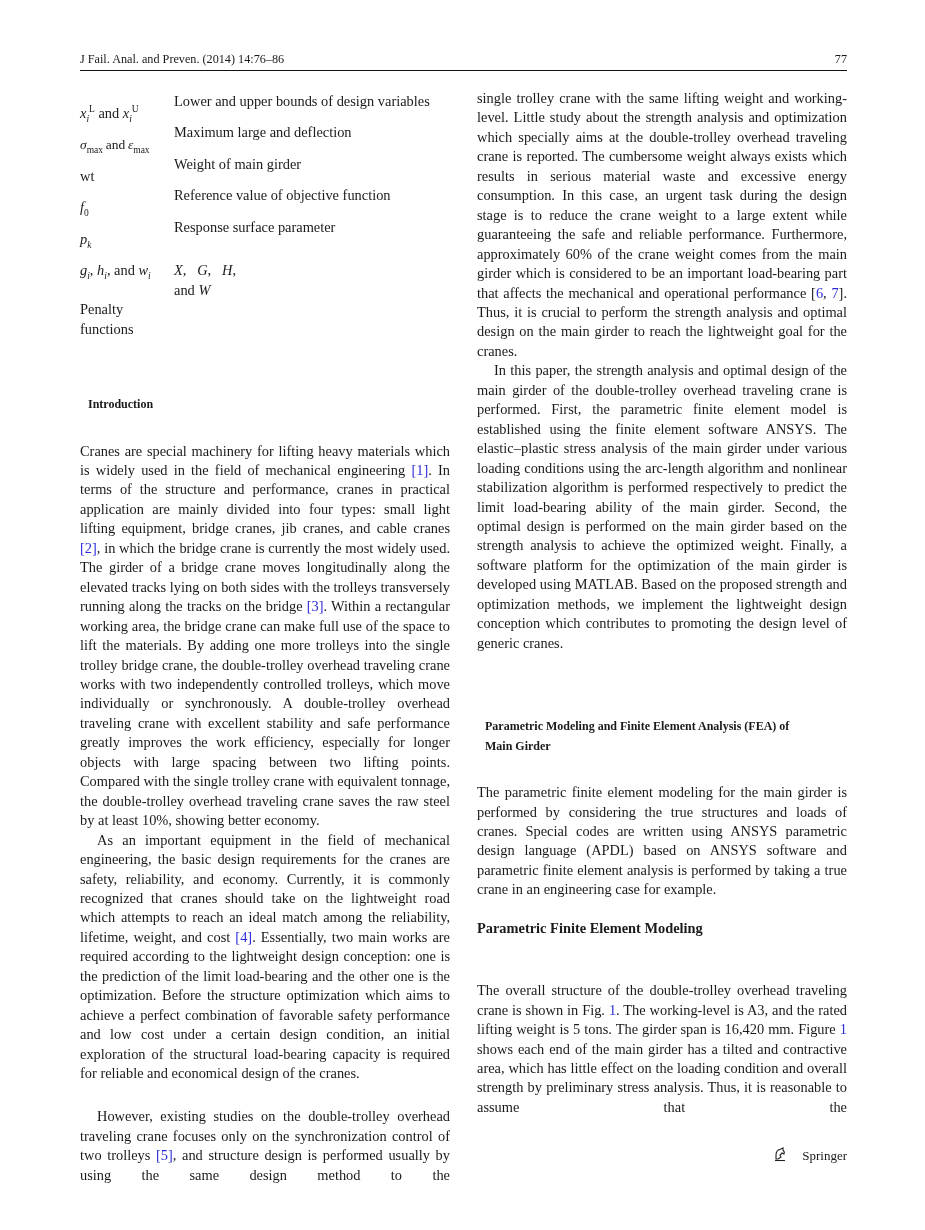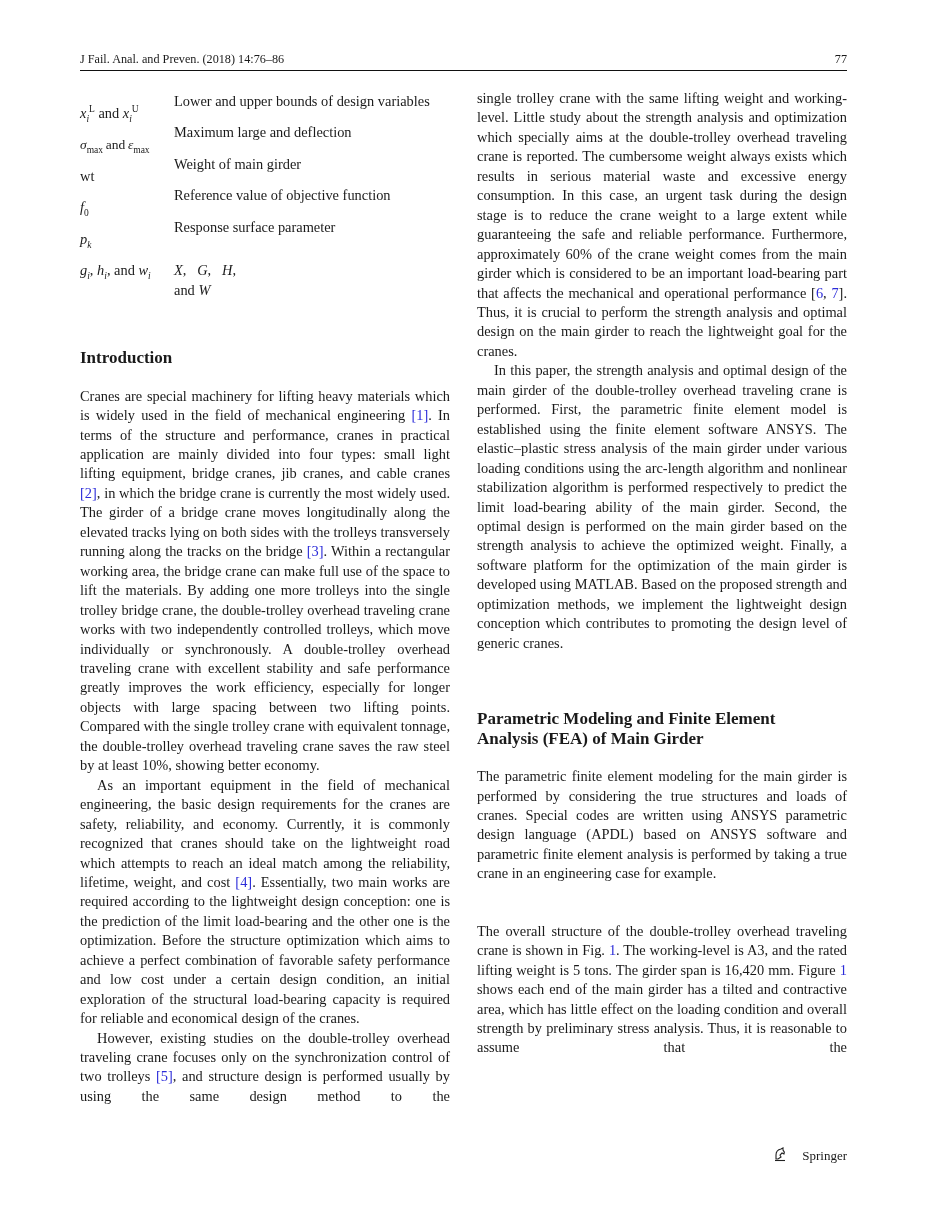--- a/index.html
+++ b/index.html
@@ -9,36 +9,36 @@
             font-size:12.2px; }
   .header .left { position:absolute; left:0; top:2px; }
   .header .right { position:absolute; right:0; top:2px; }
   .rule { position:absolute; left:80px; top:70px; width:767px; height:0;
           border-top:1.4px solid #111; }
   .col { position:absolute; width:370px; font-size:14.4px; line-height:19.45px; }
   .col.left { left:80px; top:92px; }
   .col.right { left:477px; top:89px; }
   p { margin:0; text-align:justify; text-align-last:auto; }
   p.indent { text-indent:17px; }
-  .just-last { text-align-last:justify; }
+  .just-last { text-align-last:justify;margin-top:24px; }
   .nomen { display:grid; grid-template-columns:94px 1fr; row-gap:0; }
   .nomen .sym { font-style:normal;margin-top:12px; }
   .nomen i { font-style:italic; }
-  .h1 { font-weight:bold; font-size:17px; margin:0; }
+  .h1 { font-weight:bold; font-size:12px; margin:8px; }
   .h2 { font-size:14.4px; margin:0; }
   .cite { color:#2b2bd9; }
   .footer { position:absolute; right:78px; top:1146px; font-size:13px; display:flex; align-items:center; gap:14px; }
   .footer svg { width:16px; height:16px; }
   sub, sup { font-size:9.5px; line-height:0; }
 </style>
 </head>
 <body>
 
 <div class="header">
-  <span class="left">J Fail. Anal. and Preven. (2018) 14:76–86</span>
+  <span class="left">J Fail. Anal. and Preven. (2014) 14:76–86</span>
   <span class="right">77</span>
 </div>
 <div class="rule"></div>
 
 <div class="col left">
   <div class="nomen">
     <span class="sym"><i>x</i><sub><i>i</i></sub><sup>L</sup>&nbsp;and&nbsp;<i>x</i><sub><i>i</i></sub><sup>U</sup></span>
     <span>Lower and upper bounds of design variables</span>
 
     <span class="sym" style="font-size:13.5px;"><i>σ</i><sub>max</sub> and <i>ε</i><sub>max</sub></span>
@@ -49,20 +49,21 @@
 
     <span class="sym"><i>f</i><sub>0</sub></span>
     <span>Reference value of objective function</span>
 
     <span class="sym"><i>p</i><sub><i>k</i></sub></span>
     <span>Response surface parameter</span>
 
     <span class="sym"><i>g</i><sub><i>i</i></sub>, <i>h</i><sub><i>i</i></sub>, and <i>w</i><sub><i>i</i></sub></span>
 
     <span class="sym"><i>X</i>,&nbsp;&nbsp;&nbsp;<i>G</i>,&nbsp;&nbsp;&nbsp;<i>H</i>,<br>and <i>W</i></span>
+    <span>Penalty functions</span>
   </div>
 
   <div style="height:48px"></div>
   <h2 class="h1">Introduction</h2>
   <div style="height:19px"></div>
 
   <p><span>Cranes are special machinery for lifting heavy materials which is widely used in the field of mechanical engineering </span><span class="cite">[1]</span><span>. In terms of the structure and performance, cranes in practical application are mainly divided into four types: small light lifting equipment, bridge cranes, jib cranes, and cable cranes </span><span class="cite">[2]</span><span>, in which the bridge crane is currently the most widely used. The girder of a bridge crane moves longitudinally along the elevated tracks lying on both sides with the trolleys transversely running along the tracks on the bridge </span><span class="cite">[3]</span><span>. Within a rectangular working area, the bridge crane can make full use of the space to lift the materials. By adding one more trolleys into the single trolley bridge crane, the double-trolley overhead traveling crane works with two independently controlled trolleys, which move individually or synchronously. A double-trolley overhead traveling crane with excellent stability and safe performance greatly improves the work efficiency, especially for longer objects with large spacing between two lifting points. Compared with the single trolley crane with equivalent tonnage, the double-trolley overhead traveling crane saves the raw steel by at least 10%, showing better economy.</span></p>
 
   <p class="indent"><span>As an important equipment in the field of mechanical engineering, the basic design requirements for the cranes are safety, reliability, and economy. Currently, it is commonly recognized that cranes should take on the lightweight road which attempts to reach an ideal match among the reliability, lifetime, weight, and cost </span><span class="cite">[4]</span><span>. Essentially, two main works are required according to the lightweight design conception: one is the prediction of the limit load-bearing and the other one is the optimization. Before the structure optimization which aims to achieve a perfect combination of favorable safety performance and low cost under a certain design condition, an initial exploration of the structural load-bearing capacity is required for reliable and economical design of the cranes.</span></p>
 
@@ -74,20 +75,21 @@
 
   <p class="indent"><span>In this paper, the strength analysis and optimal design of the main girder of the double-trolley overhead traveling crane is performed. First, the parametric finite element model is established using the finite element software ANSYS. The elastic–plastic stress analysis of the main girder under various loading conditions using the arc-length algorithm and nonlinear stabilization algorithm is performed respectively to predict the limit load-bearing ability of the main girder. Second, the optimal design is performed on the main girder based on the strength analysis to achieve the optimized weight. Finally, a software platform for the optimization of the main girder is developed using MATLAB. Based on the proposed strength and optimization methods, we implement the lightweight design conception which contributes to promoting the design level of generic cranes.</span></p>
 
   <div style="height:56px"></div>
   <h2 class="h1" style="width:330px;">Parametric Modeling and Finite Element Analysis (FEA) of Main Girder</h2>
   <div style="height:19px"></div>
 
   <p>The parametric finite element modeling for the main girder is performed by considering the true structures and loads of cranes. Special codes are written using ANSYS parametric design language (APDL) based on ANSYS software and parametric finite element analysis is performed by taking a true crane in an engineering case for example.</p>
 
   <div style="height:19px"></div>
+  <h3 class="h2">Parametric Finite Element Modeling</h3>
   <div style="height:19px"></div>
 
   <p class="just-last"><span>The overall structure of the double-trolley overhead traveling crane is shown in Fig. </span><span class="cite">1</span><span>. The working-level is A3, and the rated lifting weight is 5 tons. The girder span is 16,420 mm. Figure </span><span class="cite">1</span><span> shows each end of the main girder has a tilted and contractive area, which has little effect on the loading condition and overall strength by preliminary stress analysis. Thus, it is reasonable to assume that the</span></p>
 </div>
 
 <div class="footer">
   <span>
     <svg viewBox="0 0 16 16" fill="none" stroke="#222" stroke-width="1.1">
       <path d="M4 13 L4 9 Q4 4 9 3 L11 2 L11 4 Q13 6 12 8 L10 7 L8 9 L9 11 L6 13 Z"></path>
       <line x1="3" y1="14.5" x2="13" y2="14.5"></line>

